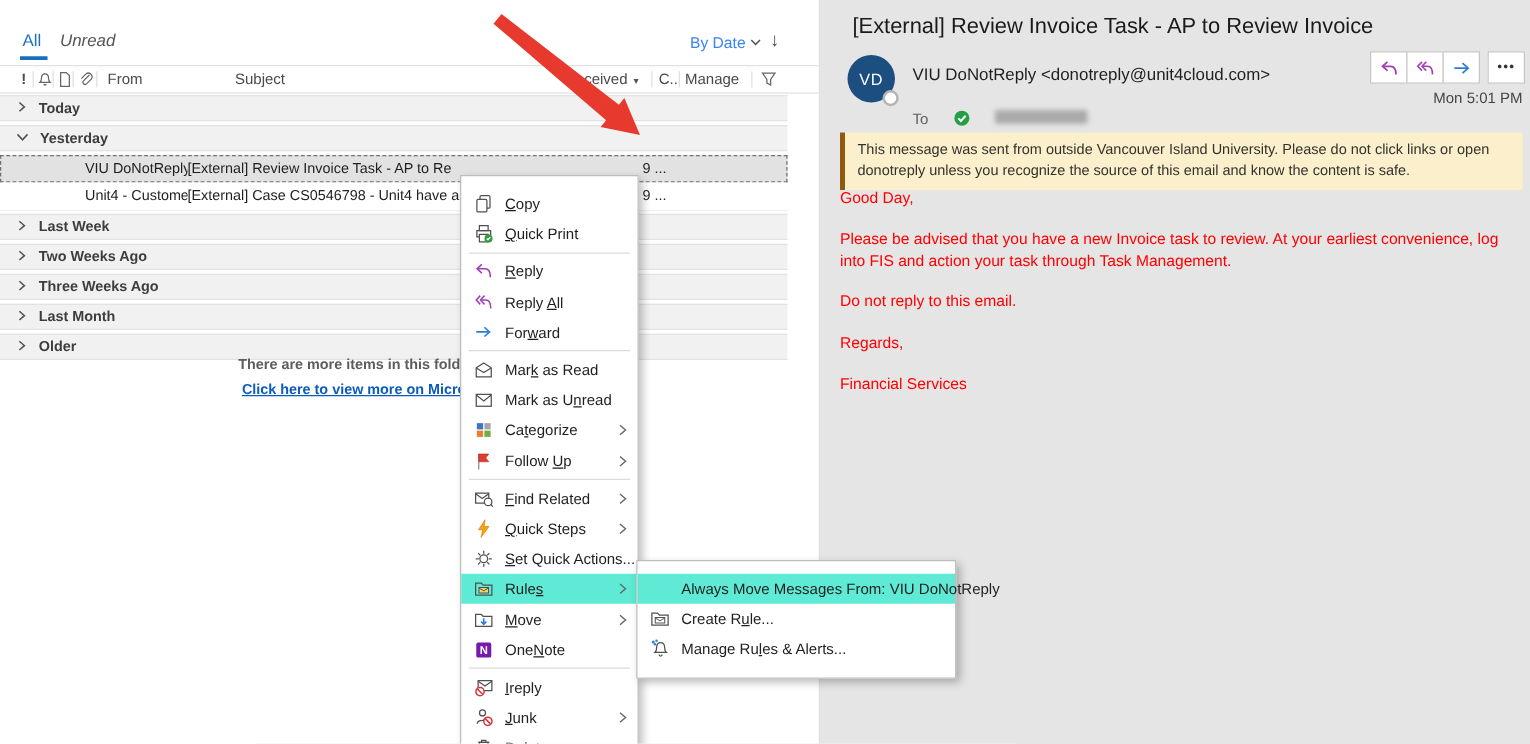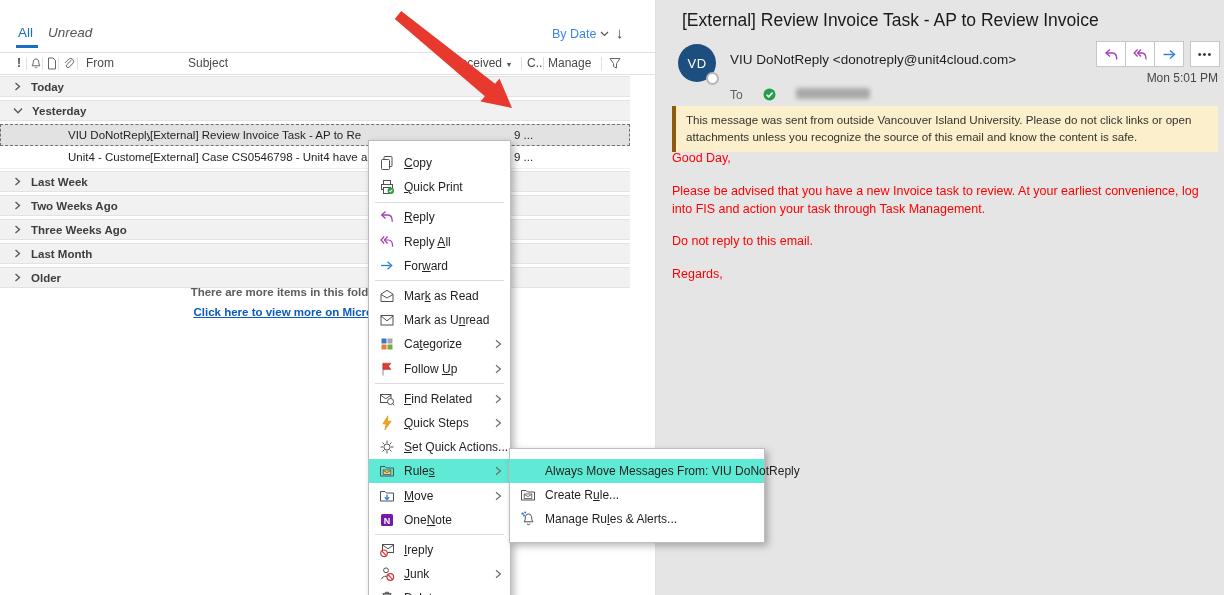--- a/index.html
+++ b/index.html
@@ -199,27 +199,28 @@
       <span class="rp-btn">
         <svg width="17" height="15">
             <path d="M2.5 7.5 H12.5" stroke="#2b7cd3" stroke-width="1.4" fill="none"></path>
             <path d="M9 3.5 L13.5 7.5 L9 11.5" stroke="#2b7cd3" stroke-width="1.4" fill="none"></path>
           </svg>
       </span>
     </div>
     <span class="dots-btn">•••</span>
     <div class="timestamp">Mon 5:01 PM</div>
 
-    <div class="banner">This message was sent from outside Vancouver Island University. Please do not click links or open attachments unless you recognize the source of this email and know the content is safe.</div>
+    <div class="banner">This message was sent from outside Vancouver Island University. Please do not click links or open donotreply unless you recognize the source of this email and know the content is safe.</div>
 
     <div class="body-text">
       <p>Good Day,</p>
       <p>Please be advised that you have a new Invoice task to review. At your earliest convenience, log into FIS and action your task through Task Management.</p>
       <p>Do not reply to this email.</p>
       <p>Regards,</p>
+      <p>Financial Services</p>
     </div>
   </div>
 
   <div class="menu" id="ctxmenu">
       <div class="mi">
         <span class="mi-icon">
           <svg width="16" height="16">
             <rect x="5" y="1.5" width="8" height="10" rx="1" fill="none" stroke="#505050"></rect>
             <rect x="2.5" y="4.5" width="8" height="10" rx="1" fill="#fff" stroke="#505050"></rect>
           </svg>

